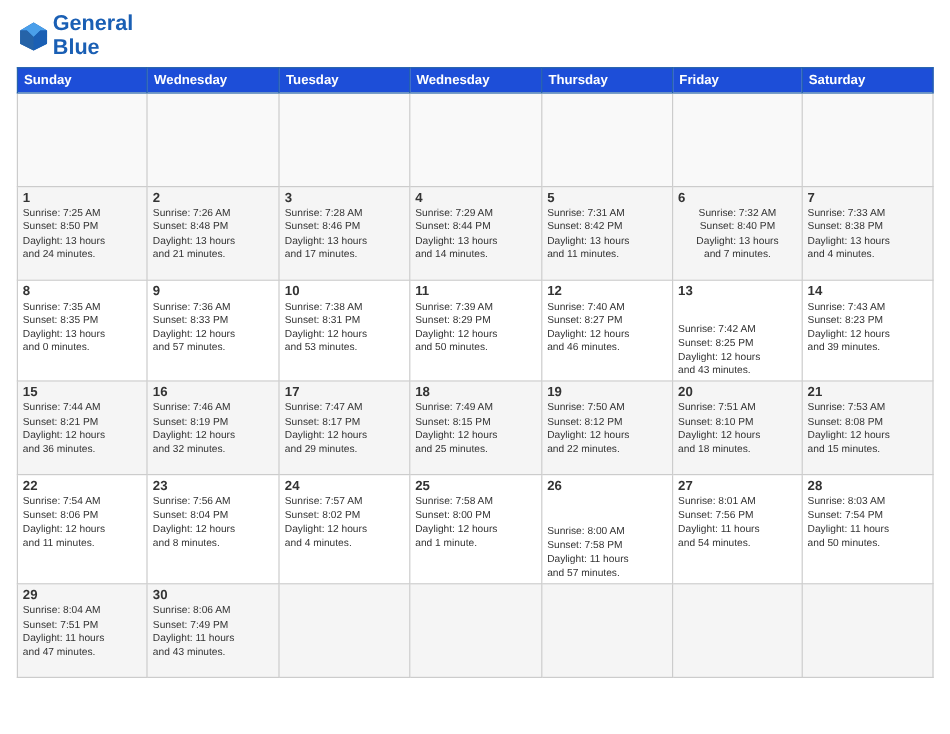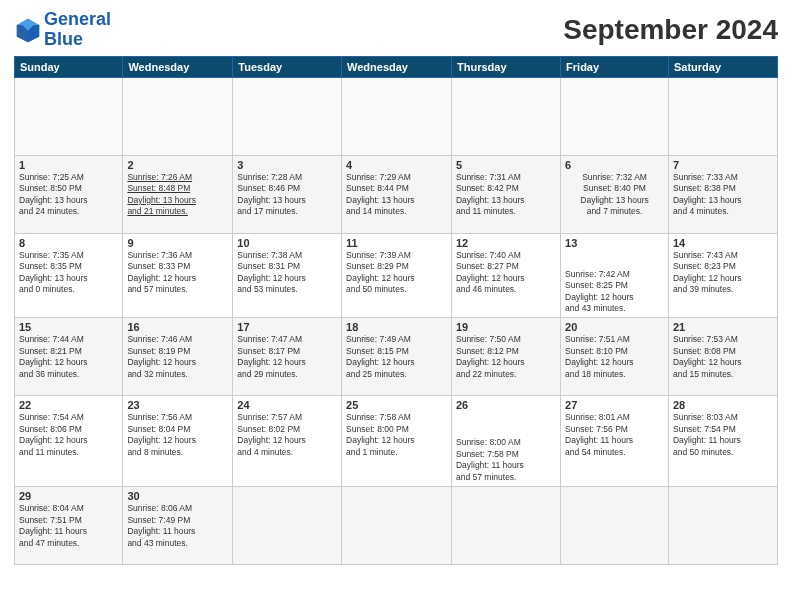--- a/index.html
+++ b/index.html
@@ -51,21 +51,21 @@
     .subtitle {
       font-size: 13px;
       color: #555;
     }
     table {
       width: 100%;
       border-collapse: collapse;
       font-size: 9.5px;
     }
     thead tr th {
-      background: #0c4a6e;
+      background: #1d4ed8;
       color: #fff;
       padding: 4px 5px;
       text-align: left;
       font-size: 11px;
       font-weight: bold;
       border: 1px solid #2563a8;
     }
     tbody tr td {
       border: 1px solid #ccc;
       vertical-align: top;
@@ -104,21 +104,20 @@
         <polygon points="15,3 27,10 21,10 15,16 9,10 3,10" fill="#4a9fea"></polygon>
         <polygon points="15,16 21,10 27,10 27,22 15,28" fill="#1a5fb4"></polygon>
         <polygon points="15,16 9,10 3,10 3,22 15,28" fill="#2563a8"></polygon>
       </svg>
       <div class="logo-text">
         <div><span>General</span></div>
         <div><span>Blue</span></div>
       </div>
     </div>
     <div class="title-section">
-      <div class="month-title">September 2024</div>
     </div>
   </div>
 
   <table>
     <thead>
       <tr>
       <th>Sunday</th>
           <th>Wednesday</th>
           <th>Tuesday</th>
           <th>Wednesday</th>
@@ -140,21 +139,21 @@
         <tr>
           <td>
             <span class="day-num">1</span>
             <div class="day-info" style="white-space: pre-line;">Sunrise: 7:25 AM
 Sunset: 8:50 PM
 Daylight: 13 hours
 and 24 minutes.</div>
           </td>
           <td>
             <span class="day-num">2</span>
-            <div class="day-info" style="white-space: pre-line; text-decoration: underline;">Sunrise: 7:26 AM
+            <div class="day-info" style="white-space: pre-line;">Sunrise: 7:26 AM
 Sunset: 8:48 PM
 Daylight: 13 hours
 and 21 minutes.</div>
           </td>
           <td>
             <span class="day-num">3</span>
             <div class="day-info" style="white-space: pre-line;">Sunrise: 7:28 AM
 Sunset: 8:46 PM
 Daylight: 13 hours
 and 17 minutes.</div>

